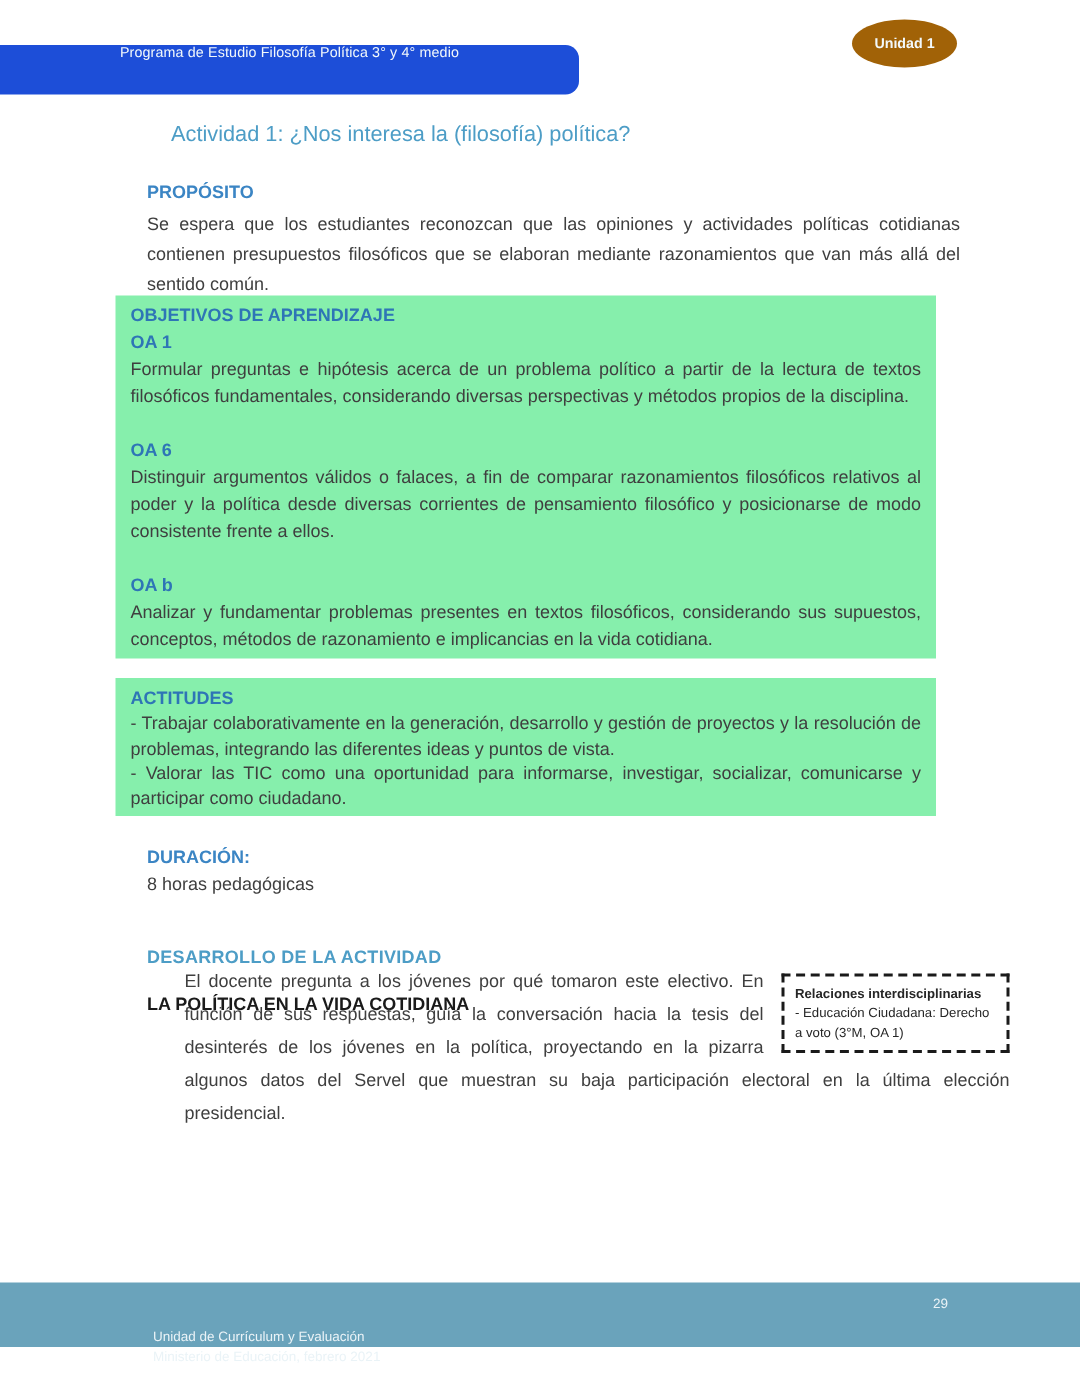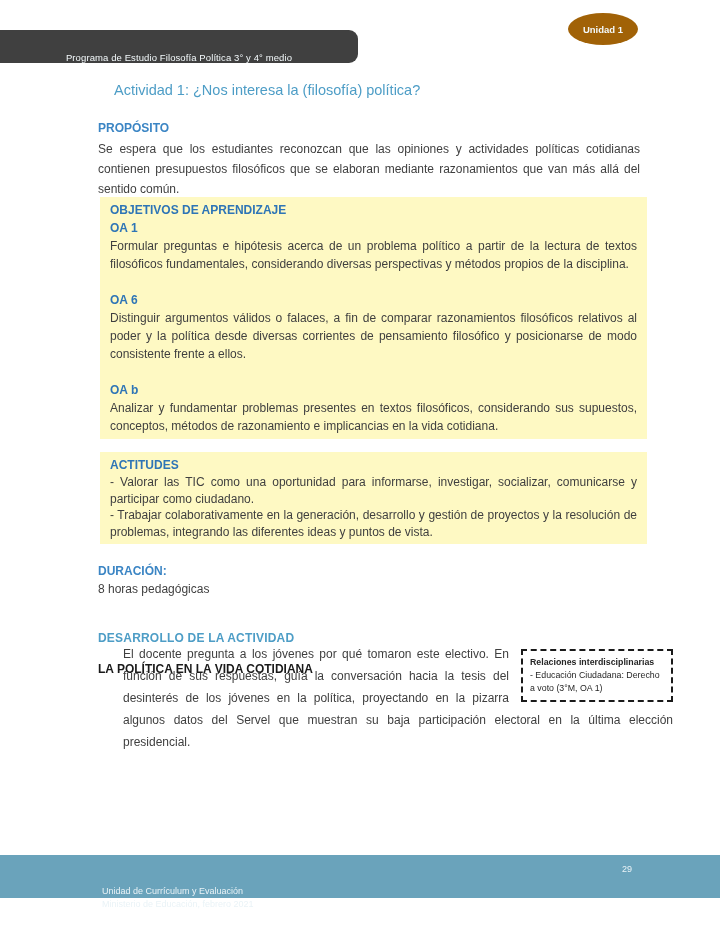--- a/index.html
+++ b/index.html
@@ -5,23 +5,23 @@
   html, body { margin: 0; padding: 0; }
   body {
     width: 720px; height: 932px; position: relative;
     background: #ffffff; overflow: hidden;
     font-family: "Liberation Sans", sans-serif;
     color: #3f3f3f;
     -webkit-font-smoothing: antialiased;
   }
   
   .header-bar {
-    position: absolute; left: 0; top: 30px; width: 358px; height: 33px;
-    background: #404040; border-radius: 0 9px 9px 0;
-    display: flex; align-items: flex-end; justify-content: center;
+    position: absolute; left: 0; top: 30px; width: 386px; height: 33px;
+    background: #1d4ed8; border-radius: 0 9px 9px 0;
+    display: flex; align-items: flex-start; justify-content: center;
   }
   .header-bar .hb-label { color: #f3f9fb; font-size: 9.5px; letter-spacing: 0.1px; }
   .unit-badge {
     position: absolute; left: 568px; top: 13px; width: 70px; height: 32px;
     background: #a16207; border-radius: 50%;
     display: flex; align-items: center; justify-content: center;
     color: #f3f9fb; font-size: 9.5px; font-weight: bold;
   }
   
   .doc-title {
@@ -39,22 +39,22 @@
   .proposito-body {
     position: absolute; left: 98px; top: 139px; width: 542px;
     font-size: 12px; line-height: 20px; text-align: justify;
   }
   .duracion-body {
     position: absolute; left: 98px; top: 582px;
     font-size: 12px;
   }
   
   .blue-box {
-    position: absolute; left: 100px; width: 527px;
-    background: #fef9c3; padding: 4px 10px;
+    position: absolute; left: 77px; width: 527px;
+    background: #86efac; padding: 4px 10px;
   }
   .box-objetivos { top: 197px; }
   .box-actitudes { top: 452px; }
   .box-heading {
     font-size: 12px; font-weight: bold; color: #2E75B6; line-height: 18px;
   }
   .oa-label { font-size: 12px; font-weight: bold; color: #2E75B6; line-height: 18px; }
   .oa-text {
     font-size: 12px; line-height: 18px; text-align: justify; margin: 0 0 18px 0;
   }
@@ -114,22 +114,22 @@
     <div class="oa-text">Distinguir argumentos válidos o falaces, a fin de comparar razonamientos filosóficos relativos al poder y la política desde diversas corrientes de pensamiento filosófico y posicionarse de modo consistente frente a ellos.</div>
   </div>
   <div>
     <div class="oa-label">OA b</div>
     <div class="oa-text last">Analizar y fundamentar problemas presentes en textos filosóficos, considerando sus supuestos, conceptos, métodos de razonamiento e implicancias en la vida cotidiana.</div>
   </div>
 </div>
 
 <div class="blue-box box-actitudes">
   <div class="box-heading">ACTITUDES</div>
+  <div class="act-item">- Trabajar colaborativamente en la generación, desarrollo y gestión de proyectos y la resolución de problemas, integrando las diferentes ideas y puntos de vista.</div>
   <div class="act-item">- Valorar las TIC como una oportunidad para informarse, investigar, socializar, comunicarse y participar como ciudadano.</div>
-  <div class="act-item">- Trabajar colaborativamente en la generación, desarrollo y gestión de proyectos y la resolución de problemas, integrando las diferentes ideas y puntos de vista.</div>
 </div>
 
 <div class="sec-heading h-duracion">DURACIÓN:</div>
 <div class="duracion-body">8 horas pedagógicas</div>
 
 <div class="sec-heading h-desarrollo">DESARROLLO DE LA ACTIVIDAD</div>
 
 <div class="h-cotidiana">LA POLÍTICA EN LA VIDA COTIDIANA</div>
 <div class="cotidiana-wrap">
   <div class="rel-box">

